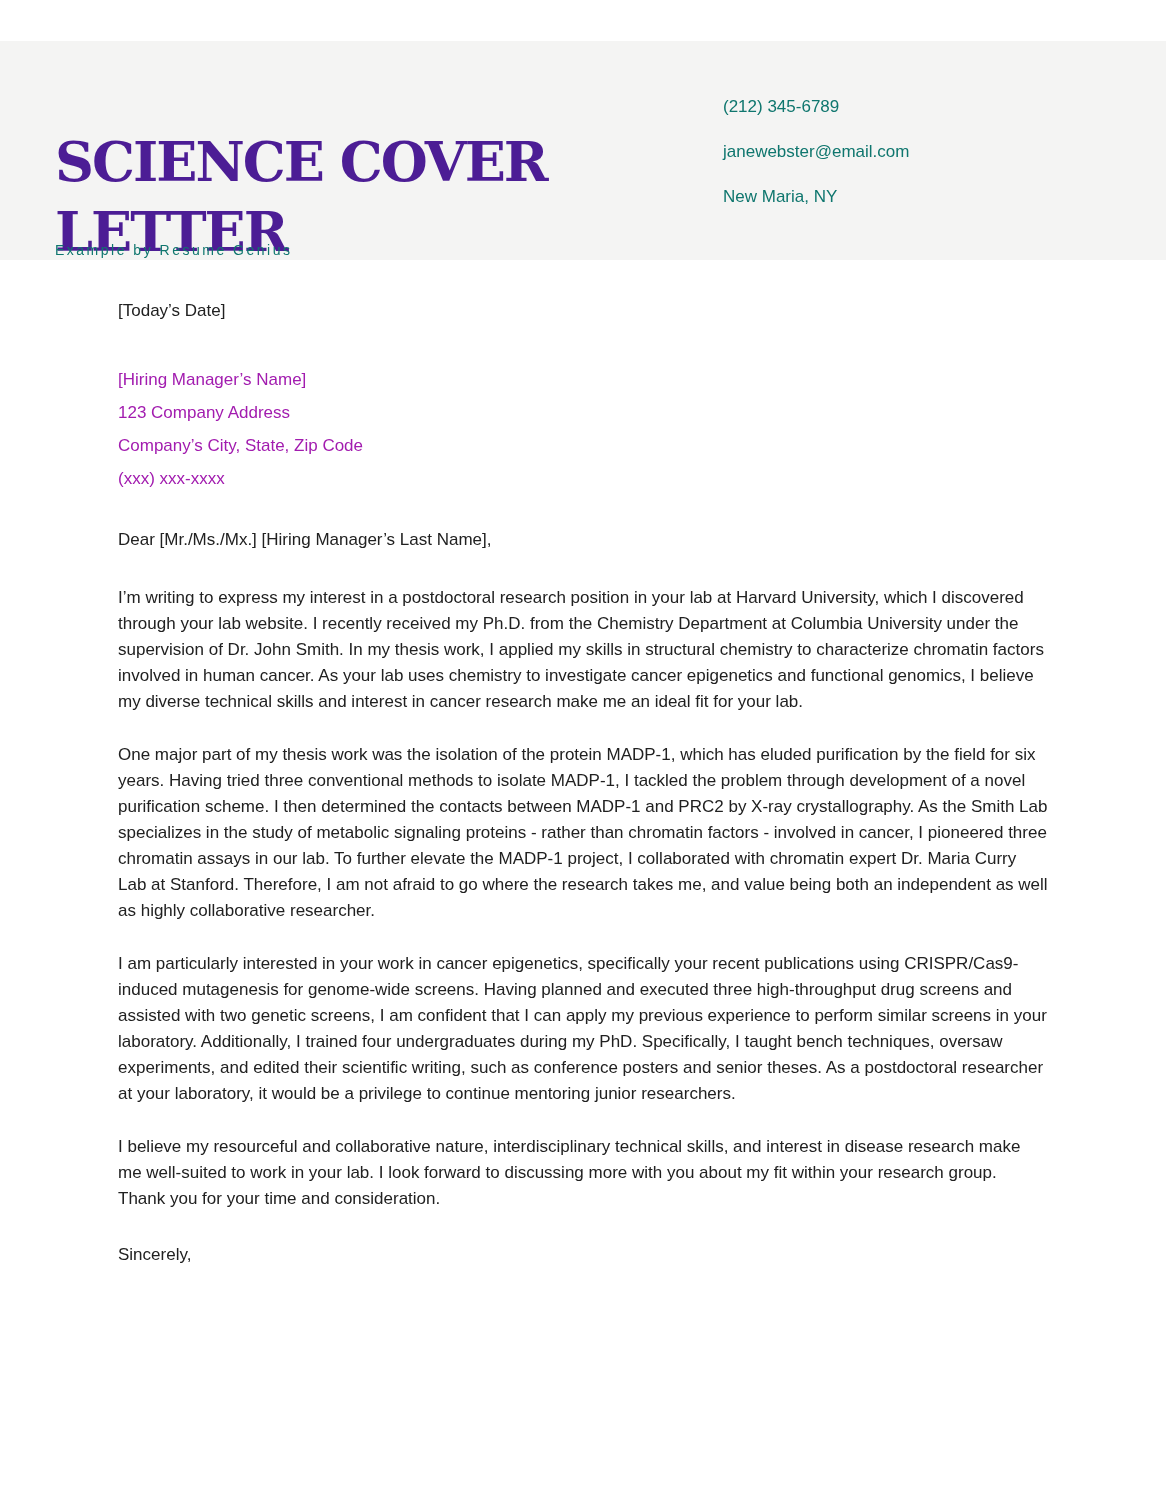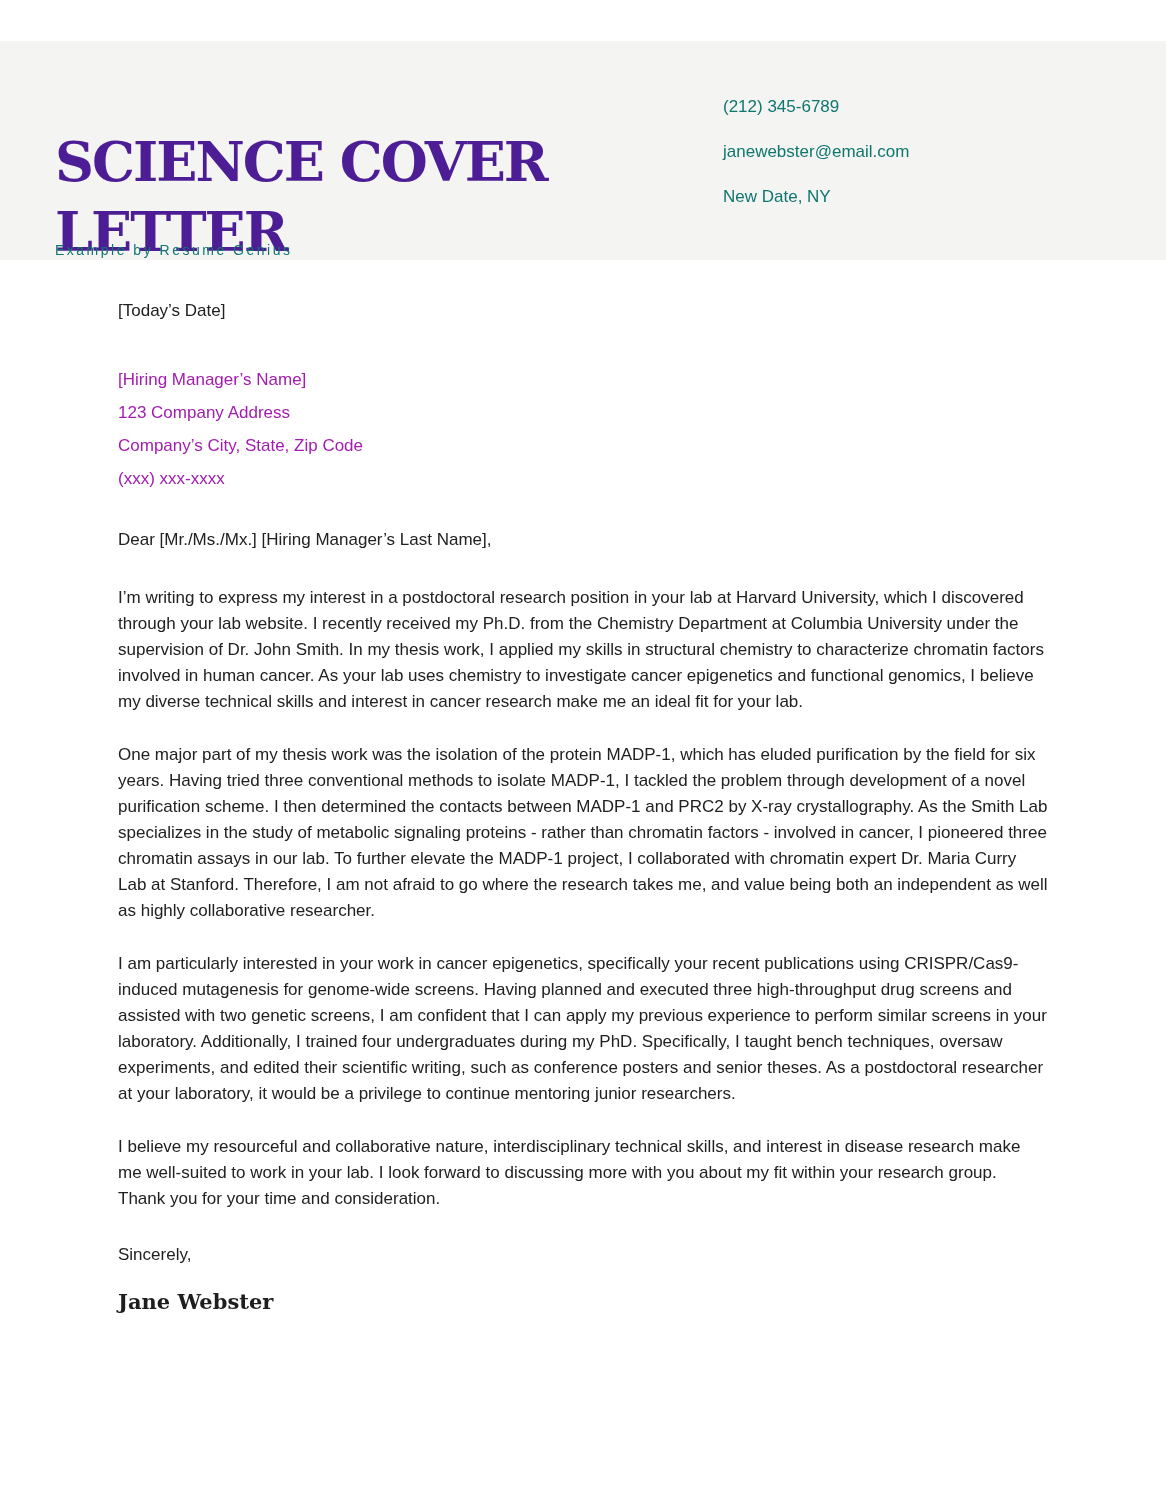--- a/index.html
+++ b/index.html
@@ -76,21 +76,21 @@
 <body>
 
 <div class="page">
 
   <div class="header-band">
     <h1 class="doc-title">SCIENCE COVER LETTER</h1>
     <div class="doc-subtitle">Example by Resume Genius</div>
     <div class="contact">
       <div class="contact-line">(212) 345-6789</div>
       <div class="contact-line">janewebster@email.com</div>
-      <div class="contact-line">New Date, NY</div>
+      <div class="contact-line">New Maria, NY</div>
     </div>
   </div>
 
   <div class="letter-body">
 
     <p class="date-line">[Today’s Date]</p>
 
     <div class="recipient-block">
       <div>[Hiring Manager’s Name]</div>
       <div>123 Company Address</div>
@@ -103,17 +103,16 @@
     <p class="paragraph">I’m writing to express my interest in a postdoctoral research position in your lab at Harvard University, which I discovered through your lab website. I recently received my Ph.D. from the Chemistry Department at Columbia University under the supervision of Dr. John Smith. In my thesis work, I applied my skills in structural chemistry to characterize chromatin factors involved in human cancer. As your lab uses chemistry to investigate cancer epigenetics and functional genomics, I believe my diverse technical skills and interest in cancer research make me an ideal fit for your lab.</p>
 
     <p class="paragraph">One major part of my thesis work was the isolation of the protein MADP-1, which has eluded purification by the field for six years. Having tried three conventional methods to isolate MADP-1, I tackled the problem through development of a novel purification scheme. I then determined the contacts between MADP-1 and PRC2 by X-ray crystallography. As the Smith Lab specializes in the study of metabolic signaling proteins - rather than chromatin factors - involved in cancer, I pioneered three chromatin assays in our lab. To further elevate the MADP-1 project, I collaborated with chromatin expert Dr. Maria Curry Lab at Stanford. Therefore, I am not afraid to go where the research takes me, and value being both an independent as well as highly collaborative researcher.</p>
 
     <p class="paragraph">I am particularly interested in your work in cancer epigenetics, specifically your recent publications using CRISPR/Cas9-induced mutagenesis for genome-wide screens. Having planned and executed three high-throughput drug screens and assisted with two genetic screens, I am confident that I can apply my previous experience to perform similar screens in your laboratory. Additionally, I trained four undergraduates during my PhD. Specifically, I taught bench techniques, oversaw experiments, and edited their scientific writing, such as conference posters and senior theses. As a postdoctoral researcher at your laboratory, it would be a privilege to continue mentoring junior researchers.</p>
 
     <p class="paragraph">I believe my resourceful and collaborative nature, interdisciplinary technical skills, and interest in disease research make me well-suited to work in your lab. I look forward to discussing more with you about my fit within your research group. Thank you for your time and consideration.</p>
 
     <p class="closing">Sincerely,</p>
 
-    <p class="signature">Jane Webster</p>
 
   </div>
 
 </div>
 
 </body></html>

